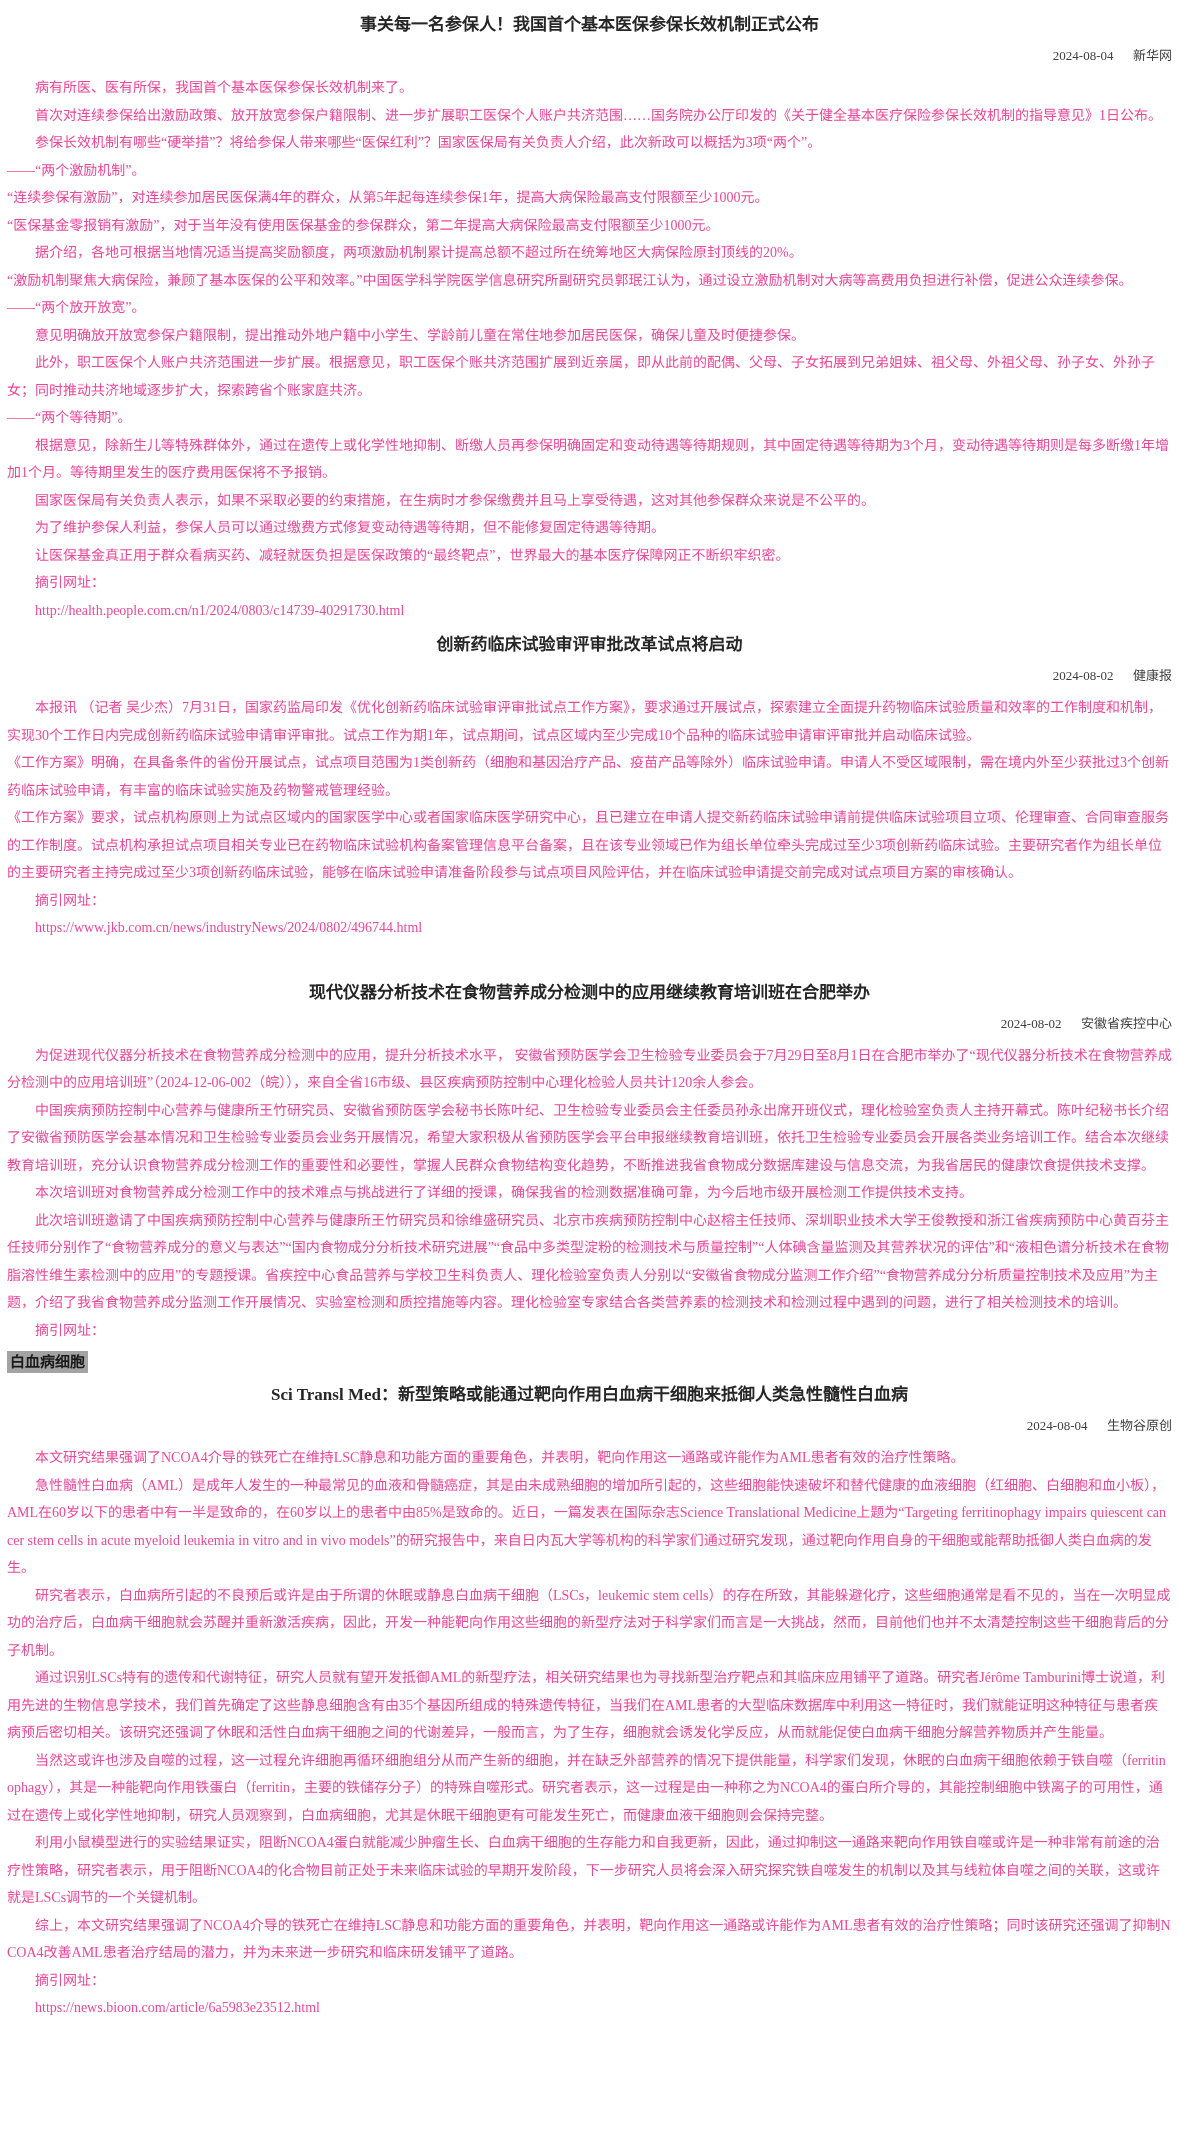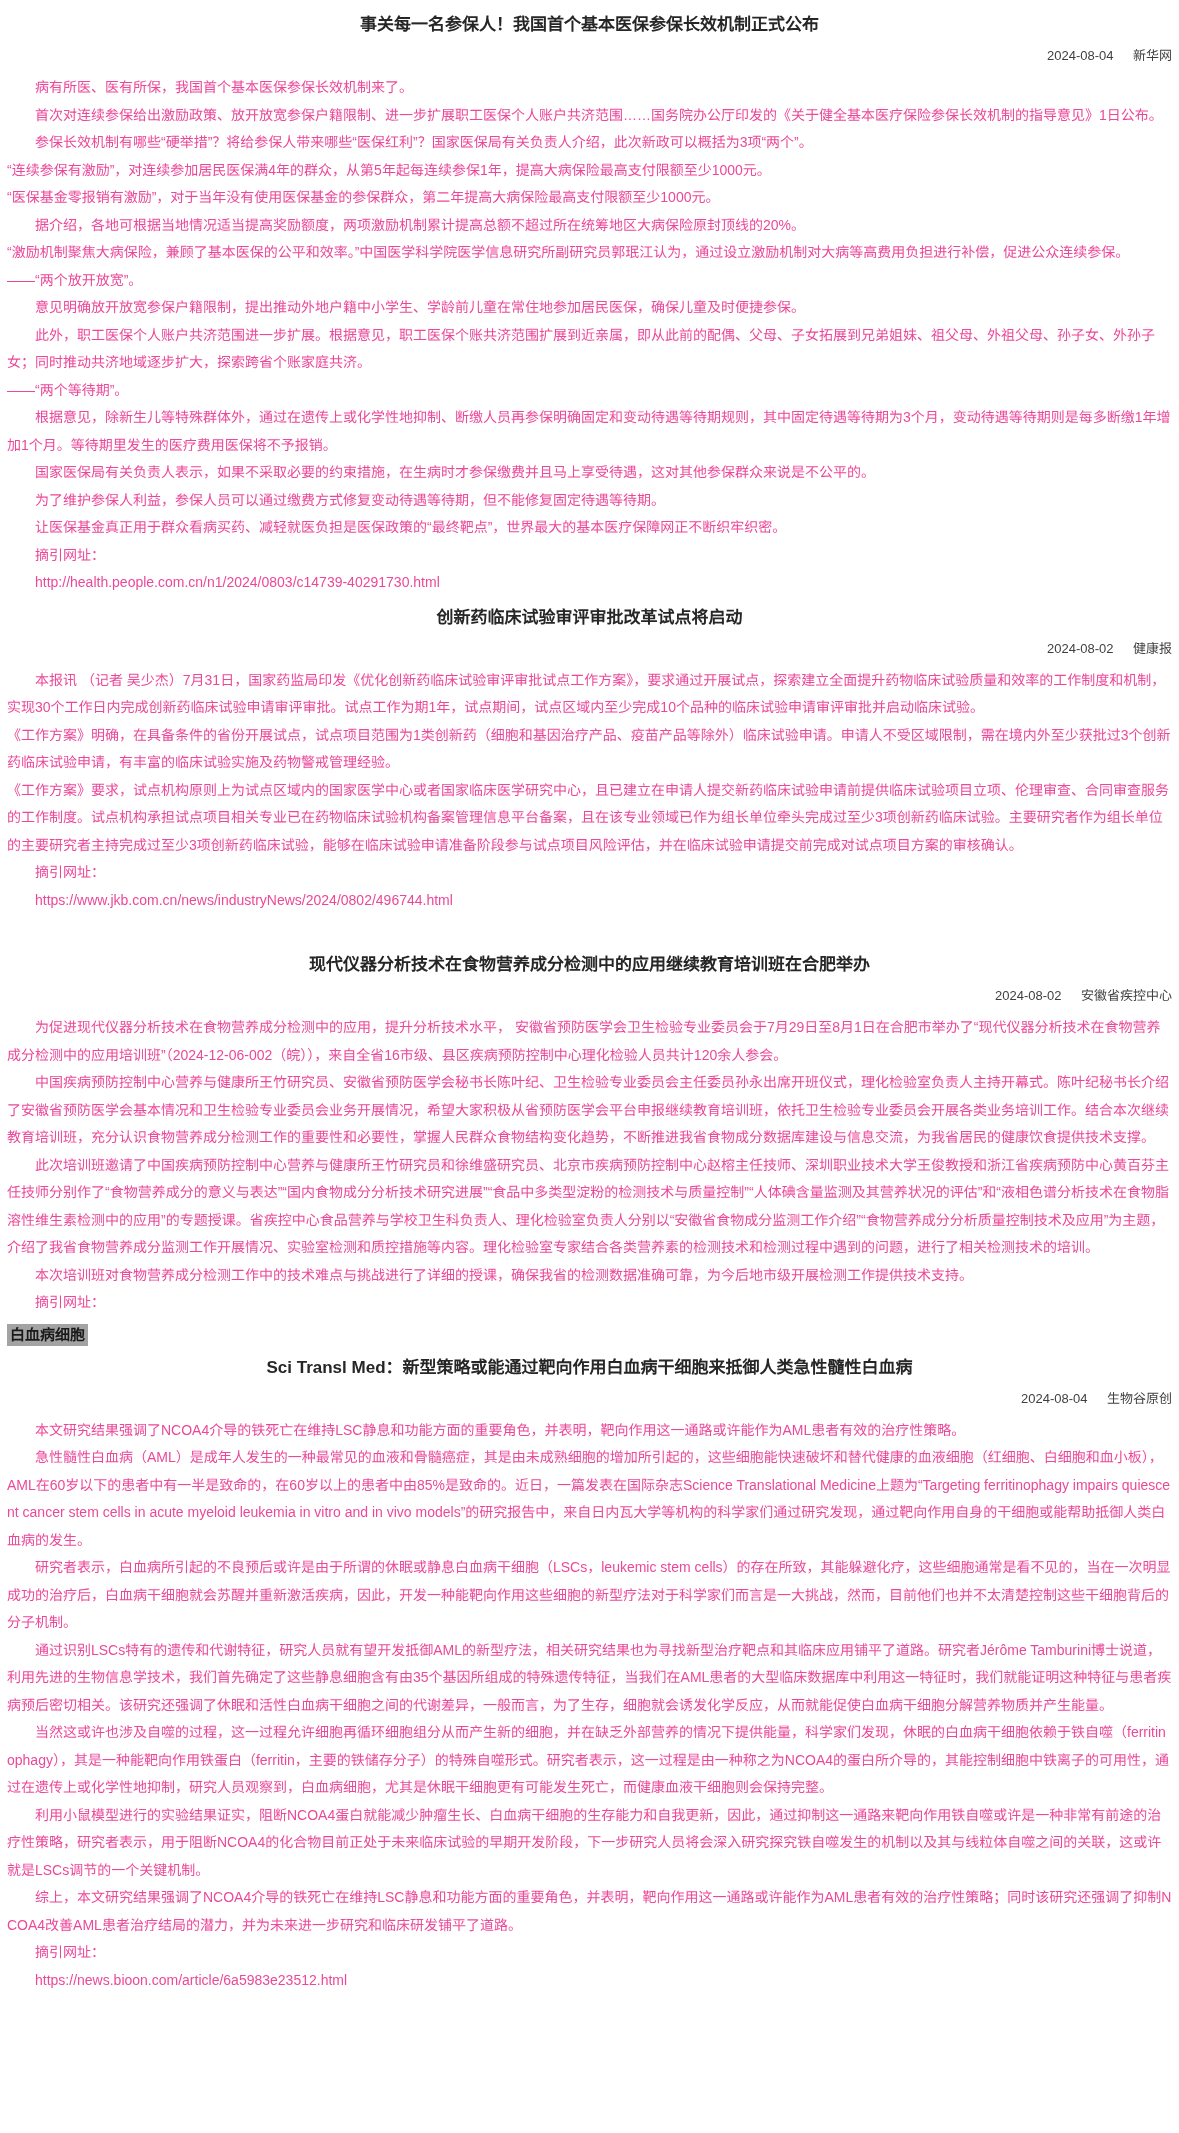--- a/index.html
+++ b/index.html
@@ -6,20 +6,21 @@
   body {
     width: 1179px;
     font-family: "Liberation Sans", "DejaVu Sans", sans-serif;
     color: #3f3f3f;
     -webkit-font-smoothing: antialiased;
   }
   .page {
     box-sizing: border-box;
     width: 1179px;
     padding: 4px 7px 10px 7px;
+    font-family: Liberation Serif, serif;
   }
   section.article { margin: 0; }
   section.article:nth-of-type(2) { margin-top: 6px; }
   section.article:nth-of-type(3) { margin-top: 36px; }
   .article-title {
     margin: 6px 0 2px 0;
     text-align: center;
     font-size: 17px;
     font-weight: 700;
     color: #262626;
@@ -61,20 +62,21 @@
   <section class="article">
 
     <h2 class="article-title">事关每一名参保人！我国首个基本医保参保长效机制正式公布</h2>
     <div class="article-meta">
       <span class="meta-date">2024-08-04</span><span class="meta-source">新华网</span>
     </div>
     <div class="article-body">
           <p class="para indent">病有所医、医有所保，我国首个基本医保参保长效机制来了。</p>
           <p class="para indent">首次对连续参保给出激励政策、放开放宽参保户籍限制、进一步扩展职工医保个人账户共济范围……国务院办公厅印发的《关于健全基本医疗保险参保长效机制的指导意见》1日公布。</p>
           <p class="para indent">参保长效机制有哪些“硬举措”？将给参保人带来哪些“医保红利”？国家医保局有关负责人介绍，此次新政可以概括为3项“两个”。</p>
+          <p class="para">——“两个激励机制”。</p>
           <p class="para">“连续参保有激励”，对连续参加居民医保满4年的群众，从第5年起每连续参保1年，提高大病保险最高支付限额至少1000元。</p>
           <p class="para">“医保基金零报销有激励”，对于当年没有使用医保基金的参保群众，第二年提高大病保险最高支付限额至少1000元。</p>
           <p class="para indent">据介绍，各地可根据当地情况适当提高奖励额度，两项激励机制累计提高总额不超过所在统筹地区大病保险原封顶线的20%。</p>
           <p class="para">“激励机制聚焦大病保险，兼顾了基本医保的公平和效率。”中国医学科学院医学信息研究所副研究员郭珉江认为，通过设立激励机制对大病等高费用负担进行补偿，促进公众连续参保。</p>
           <p class="para">——“两个放开放宽”。</p>
           <p class="para indent">意见明确放开放宽参保户籍限制，提出推动外地户籍中小学生、学龄前儿童在常住地参加居民医保，确保儿童及时便捷参保。</p>
           <p class="para indent">此外，职工医保个人账户共济范围进一步扩展。根据意见，职工医保个账共济范围扩展到近亲属，即从此前的配偶、父母、子女拓展到兄弟姐妹、祖父母、外祖父母、孙子女、外孙子女；同时推动共济地域逐步扩大，探索跨省个账家庭共济。</p>
           <p class="para">——“两个等待期”。</p>
           <p class="para indent">根据意见，除新生儿等特殊群体外，通过在遗传上或化学性地抑制、断缴人员再参保明确固定和变动待遇等待期规则，其中固定待遇等待期为3个月，变动待遇等待期则是每多断缴1年增加1个月。等待期里发生的医疗费用医保将不予报销。</p>
           <p class="para indent">国家医保局有关负责人表示，如果不采取必要的约束措施，在生病时才参保缴费并且马上享受待遇，这对其他参保群众来说是不公平的。</p>
@@ -102,22 +104,22 @@
 
   <section class="article">
 
     <h2 class="article-title">现代仪器分析技术在食物营养成分检测中的应用继续教育培训班在合肥举办</h2>
     <div class="article-meta">
       <span class="meta-date">2024-08-02</span><span class="meta-source">安徽省疾控中心</span>
     </div>
     <div class="article-body">
           <p class="para indent">为促进现代仪器分析技术在食物营养成分检测中的应用，提升分析技术水平， 安徽省预防医学会卫生检验专业委员会于7月29日至8月1日在合肥市举办了“现代仪器分析技术在食物营养成分检测中的应用培训班”（2024-12-06-002（皖）），来自全省16市级、县区疾病预防控制中心理化检验人员共计120余人参会。</p>
           <p class="para indent">中国疾病预防控制中心营养与健康所王竹研究员、安徽省预防医学会秘书长陈叶纪、卫生检验专业委员会主任委员孙永出席开班仪式，理化检验室负责人主持开幕式。陈叶纪秘书长介绍了安徽省预防医学会基本情况和卫生检验专业委员会业务开展情况，希望大家积极从省预防医学会平台申报继续教育培训班，依托卫生检验专业委员会开展各类业务培训工作。结合本次继续教育培训班，充分认识食物营养成分检测工作的重要性和必要性，掌握人民群众食物结构变化趋势，不断推进我省食物成分数据库建设与信息交流，为我省居民的健康饮食提供技术支撑。</p>
+          <p class="para indent">本次培训班对食物营养成分检测工作中的技术难点与挑战进行了详细的授课，确保我省的检测数据准确可靠，为今后地市级开展检测工作提供技术支持。</p>
           <p class="para indent">此次培训班邀请了中国疾病预防控制中心营养与健康所王竹研究员和徐维盛研究员、北京市疾病预防控制中心赵榕主任技师、深圳职业技术大学王俊教授和浙江省疾病预防中心黄百芬主任技师分别作了“食物营养成分的意义与表达”“国内食物成分分析技术研究进展”“食品中多类型淀粉的检测技术与质量控制”“人体碘含量监测及其营养状况的评估”和“液相色谱分析技术在食物脂溶性维生素检测中的应用”的专题授课。省疾控中心食品营养与学校卫生科负责人、理化检验室负责人分别以“安徽省食物成分监测工作介绍”“食物营养成分分析质量控制技术及应用”为主题，介绍了我省食物营养成分监测工作开展情况、实验室检测和质控措施等内容。理化检验室专家结合各类营养素的检测技术和检测过程中遇到的问题，进行了相关检测技术的培训。</p>
-          <p class="para indent">本次培训班对食物营养成分检测工作中的技术难点与挑战进行了详细的授课，确保我省的检测数据准确可靠，为今后地市级开展检测工作提供技术支持。</p>
         </div>
     <p class="para indent ref-label">摘引网址：</p>
   </section>
 
   <section class="article">
     <div class="section-label-row">
       <span class="section-label">白血病细胞</span>
     </div>
     <h2 class="article-title">Sci Transl Med：新型策略或能通过靶向作用白血病干细胞来抵御人类急性髓性白血病</h2>
     <div class="article-meta">

